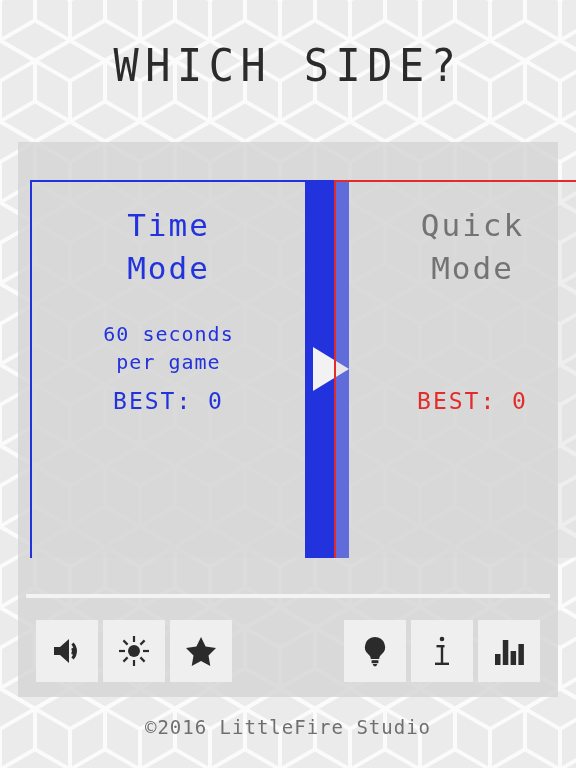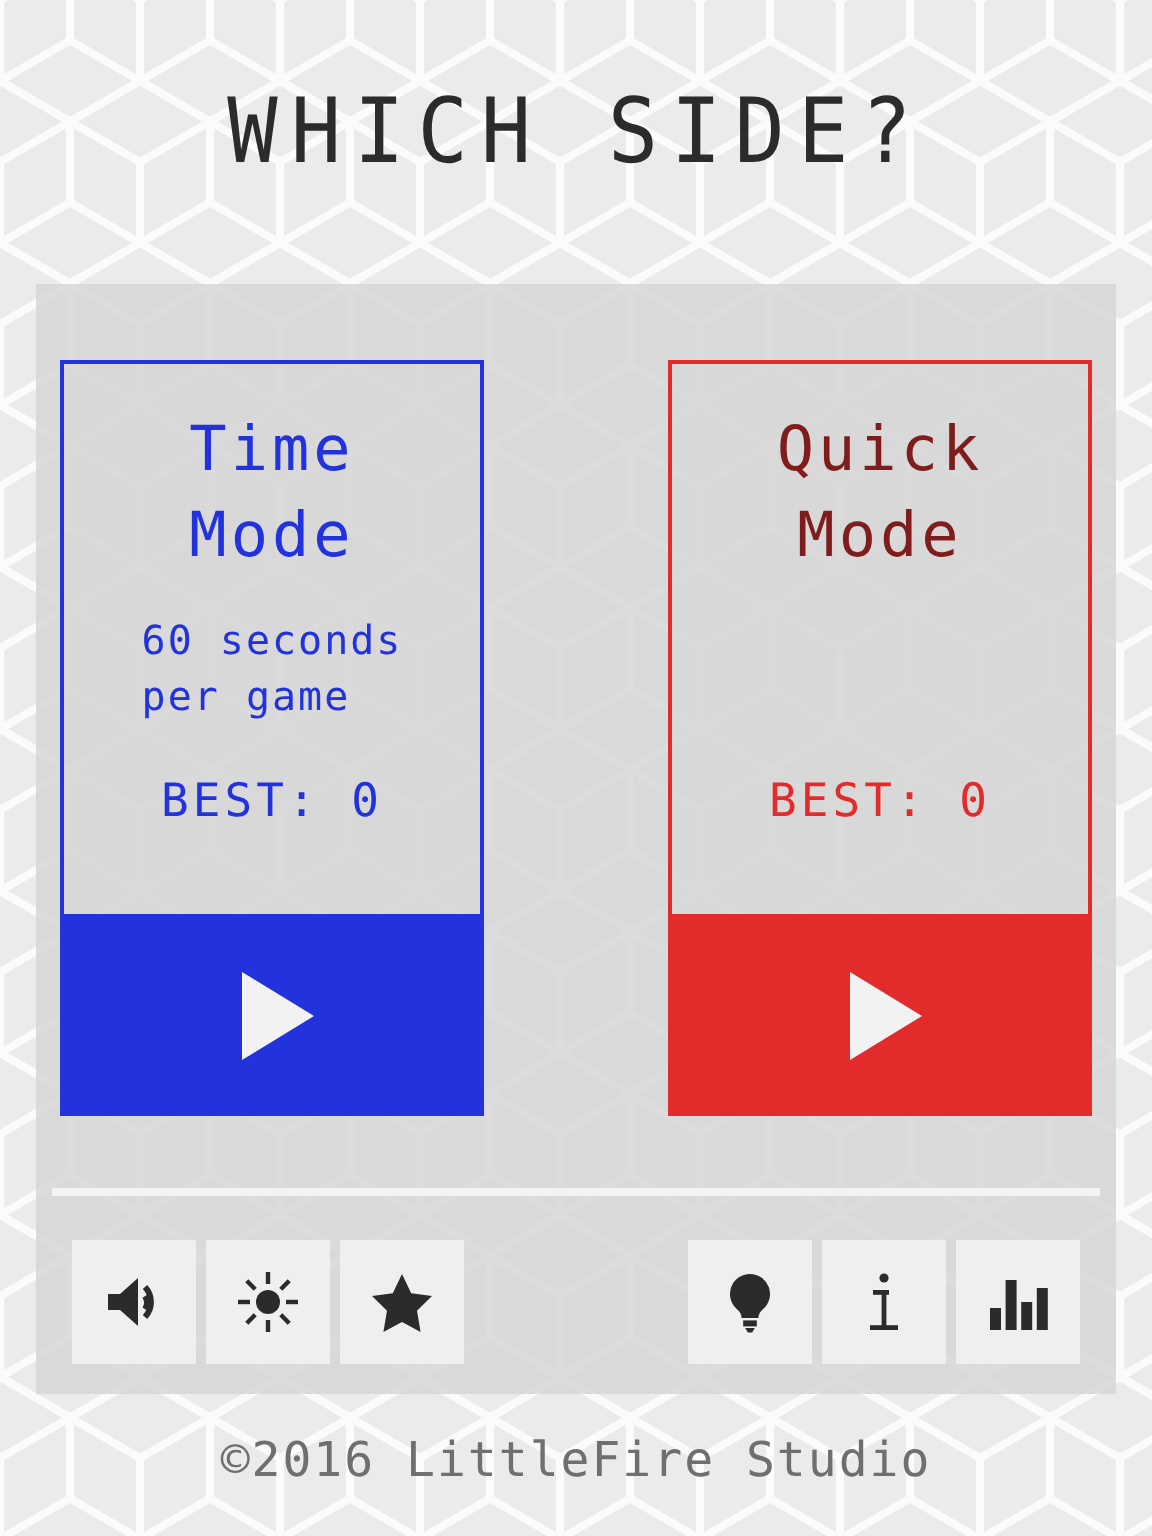--- a/index.html
+++ b/index.html
@@ -59,21 +59,20 @@
     width: 516px;
     height: 378px;
     display: flex;
     justify-content: space-between;
   }
 
   .mode-card {
     width: 212px;
     height: 378px;
     display: flex;
-    flex-direction: column;
     box-sizing: border-box;
     border-radius: 27px;
   }
 
   .card-body {
     flex: 0 0 277px;
     border: 2px solid #2233dd;
     border-bottom: none;
     box-sizing: border-box;
     display: flex;
@@ -86,28 +85,29 @@
 
   .card-title {
     margin-top: 22px;
     font-size: 31px;
     line-height: 43px;
     letter-spacing: 2px;
     color: #2233dd;
     text-align: center;
     white-space: pre-line;
   }
-  .mode-card.red .card-title { color: #7f1d1d; }
+  .mode-card.red .card-title { color: #737373; }
 
   .card-desc {
-    margin-top: 16px;
+    margin-top: 30px;
     font-size: 20px;
     line-height: 28px;
     letter-spacing: 1px;
     color: #2233dd;
+    text-align: center;
     white-space: pre-line;
   }
   .mode-card.red .card-desc { color: #e32b2b; }
 
   .card-best {
     position: absolute;
     left: 0;
     right: 0;
     top: 206px;
     font-size: 23px;
@@ -173,21 +173,21 @@
   }
   .tool-btn svg { display: block; }
 
   
   .footer {
     position: absolute;
     left: 0;
     top: 716px;
     width: 576px;
     text-align: center;
-    font-size: 24px;
+    font-size: 19px;
     letter-spacing: 1px;
     color: #6f6f6f;
     z-index: 3;
     white-space: nowrap;
   }
 </style>
 </head>
 <body>
 
 <svg id="hex-bg" width="576" height="768" viewBox="0 0 576 768" preserveAspectRatio="none">

